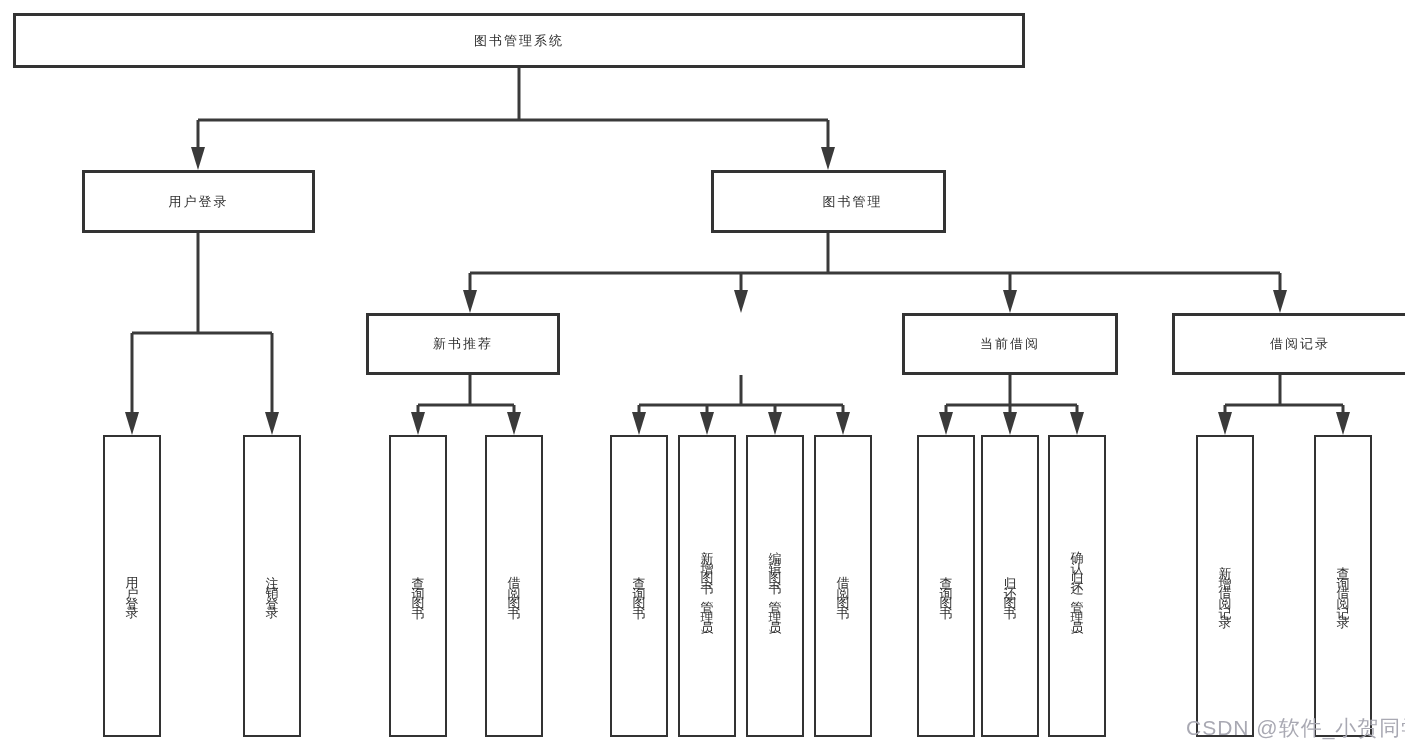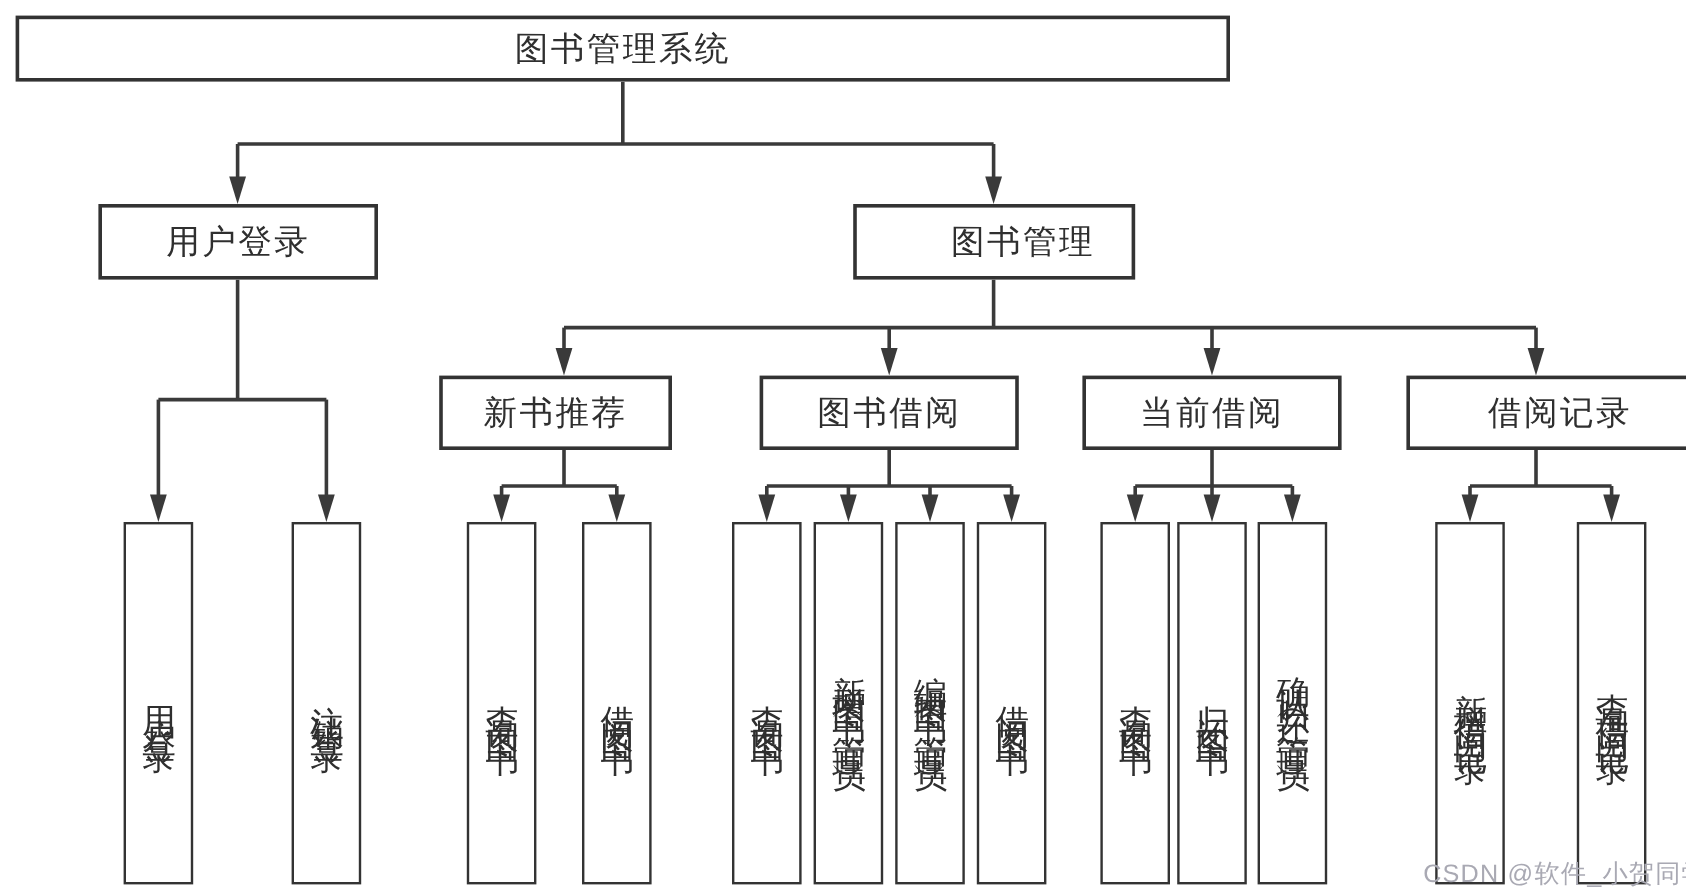--- a/index.html
+++ b/index.html
@@ -24,21 +24,21 @@
   }
   .node {
     position: absolute;
     box-sizing: border-box;
     background: #ffffff;
     border: 3px solid #333333;
     color: #2f2f2f;
     display: flex;
     align-items: center;
     justify-content: center;
-    font-size: 28px;
+    font-size: 13px;
     letter-spacing: 2px;
     white-space: nowrap;
   }
   .root {
     left: 13px; top: 13px; width: 1012px; height: 55px;
   }
   .lvl2 {
     top: 170px; height: 63px;
   }
   .lvl3 {
@@ -145,21 +145,20 @@
       </g>
     </g>
   </svg>
 
   <div class="node root">图书管理系统</div>
 
   <div class="node lvl2" style="left:82px; width:233px;">用户登录</div>
   <div class="node lvl2" style="left:711px; width:235px;padding-left:48px;">图书管理</div>
 
   <div class="node lvl3" style="left:366px; width:194px;">新书推荐</div>
-  <div class="node lvl3" style="left:633px; width:216px;">图书借阅</div>
   <div class="node lvl3" style="left:902px; width:216px;font-family:Liberation Mono, monospace;">当前借阅</div>
   <div class="node lvl3" style="left:1172px; width:256px;">借阅记录</div>
 
   <div class="node leaf" style="left:103px;">用户登录</div>
   <div class="node leaf" style="left:243px;">注销登录</div>
 
   <div class="node leaf" style="left:389px;">查询图书</div>
   <div class="node leaf" style="left:485px;">借阅图书</div>
 
   <div class="node leaf" style="left:610px;">查询图书</div>

